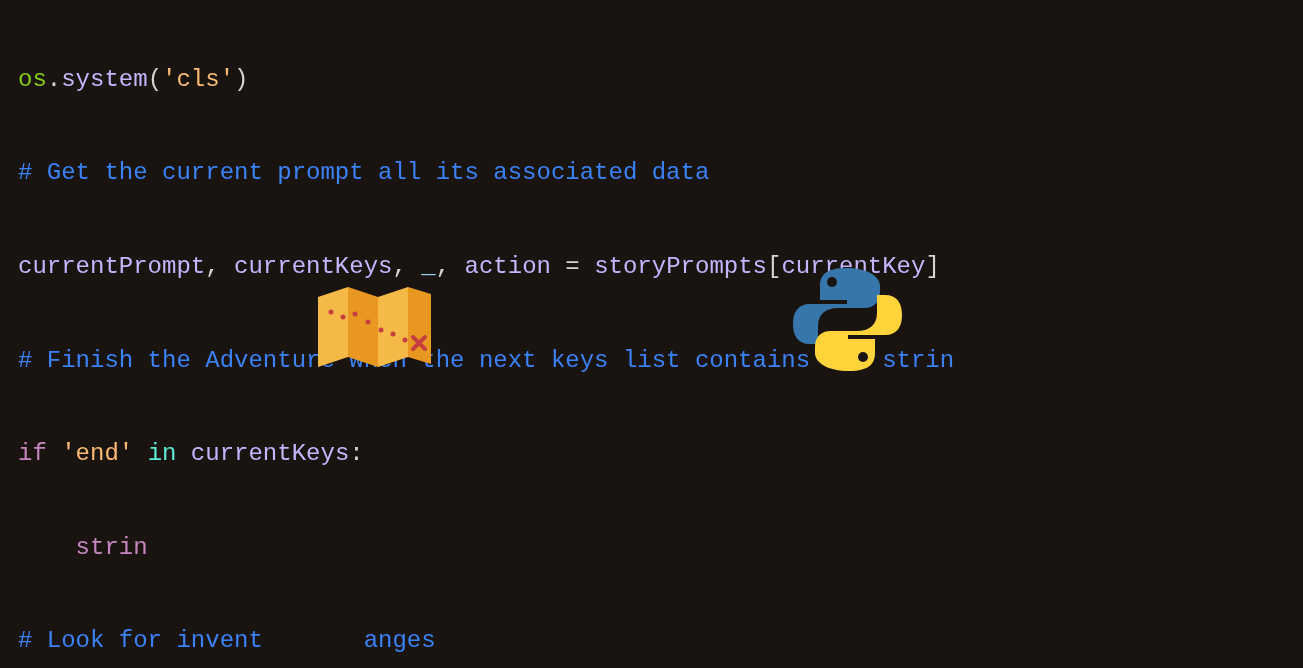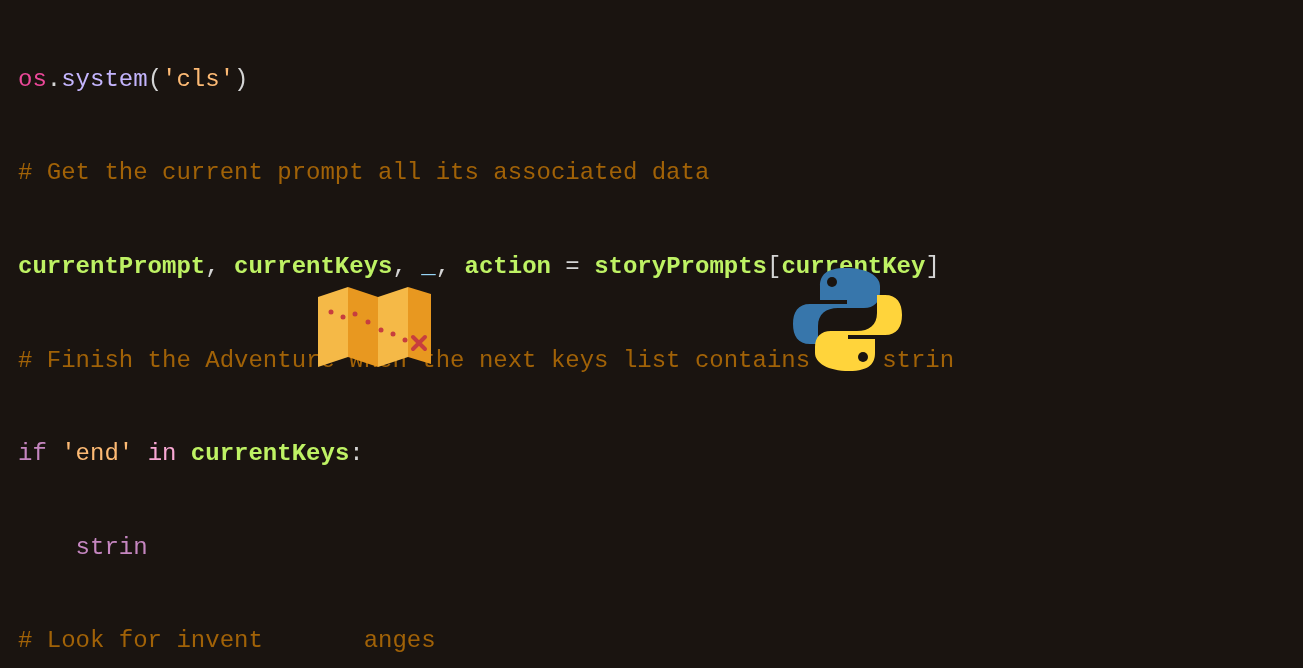--- a/index.html
+++ b/index.html
@@ -17,30 +17,30 @@
     width: 1303px;
     height: 668px;
     overflow: hidden;
     position: relative;
     white-space: nowrap;
   }
   .line {
     display: block;
     white-space: pre;
   }
-  .module { color: #ec4899; }
+  .module { color: #84cc16; }
   .method { color: #c4b5fd; }
   .punct { color: #d4d4d4; }
   .paren { color: #d4d4d4; }
   .bracket { color: #d4d4d4; }
   .string { color: #fdba74; }
-  .comment { color: #a16207; }
-  .variable { color: #bef264; font-weight: bold; }
+  .comment { color: #3b82f6; }
+  .variable { color: #c4b5fd; }
   .keyword { color: #c586c0; }
-  .keyword2 { color: #f9a8d4; }
+  .keyword2 { color: #5eead4; }
   .operator { color: #d4d4d4; }
   .underscore { color: #9cdcfe; }
 
   .map-icon {
     position: absolute;
     left: 313px;
     top: 282px;
     width: 120px;
     height: 90px;
     z-index: 10;

